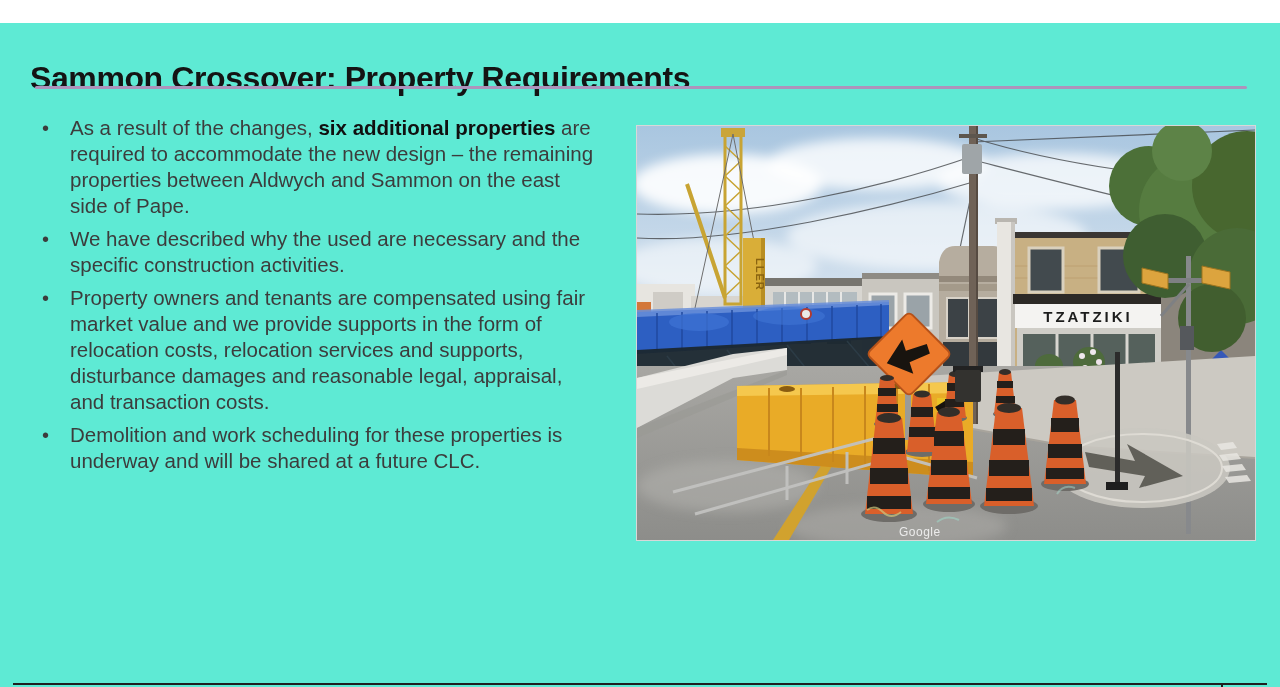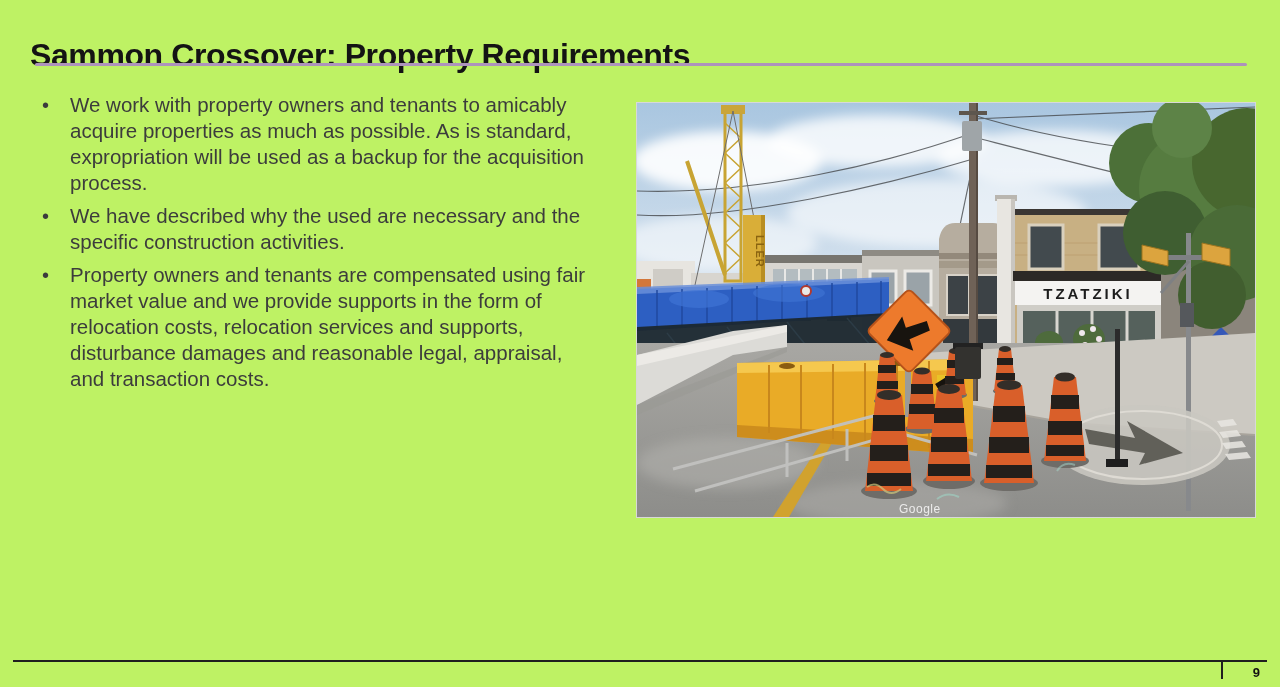--- a/index.html
+++ b/index.html
@@ -1,19 +1,19 @@
 <!DOCTYPE html>
 <html><head>
 <meta charset="utf-8">
 <style>
   html,body{margin:0;padding:0;background:#ffffff;}
   body{width:1280px;height:687px;position:relative;overflow:hidden;
        font-family:"Liberation Sans","DejaVu Sans",sans-serif;}
 
-  .slide{position:absolute;inset:0;background:#bef264;}
+  .slide{position:absolute;inset:0;background:#5eead4;margin-top:23px;}
 
   .title{position:absolute;left:30px;top:16px;font-size:32px;font-weight:bold;
          color:#141414;letter-spacing:-0.4px;white-space:nowrap;}
   .title-rule{position:absolute;left:35px;top:63px;width:1212px;height:3px;
               background:#ad93bb;border-radius:2px;}
 
   .bullets{position:absolute;left:38px;top:92px;width:556px;margin:0;padding:0;
            list-style:none;font-size:20.5px;line-height:26px;color:#3c3c3c;}
   .bullets li{position:relative;padding-left:32px;margin-bottom:7px;}
   .bullets li::before{content:"\2022";position:absolute;left:4px;top:0;
@@ -33,23 +33,24 @@
 </style>
 </head>
 <body>
 
 <div class="slide">
 
   <h1 class="title">Sammon Crossover: Property Requirements</h1>
   <div class="title-rule"></div>
 
   <ul class="bullets">
-    <li><span>We work with property owners and tenants to amicably acquire properties as much as possible. As is standard, expropriation will be used as a backup for the acquisition process.</span><strong></strong><span></span></li>
+    <li><span>As a result of the changes, </span><strong>six additional properties</strong><span> are required to accommodate the new design – the remaining properties between Aldwych and Sammon on the east side of Pape.</span></li>
     <li><span>We have described why the used are necessary and the specific construction activities.</span><strong></strong><span></span></li>
     <li><span>Property owners and tenants are compensated using fair market value and we provide supports in the form of relocation costs, relocation services and supports, disturbance damages and reasonable legal, appraisal, and transaction costs.</span><strong></strong><span></span></li>
+    <li><span>Demolition and work scheduling for these properties is underway and will be shared at a future CLC.</span><strong></strong><span></span></li>
   </ul>
 
   <div class="photo-frame">
     <svg viewBox="0 0 618 414">
       <defs>
         <linearGradient id="sky" x1="0" y1="0" x2="0" y2="1">
           <stop offset="0" stop-color="#a9c6e0"></stop>
           <stop offset="1" stop-color="#e6edf4"></stop>
         </linearGradient>
         <linearGradient id="roadg" x1="0" y1="0" x2="0" y2="1">

